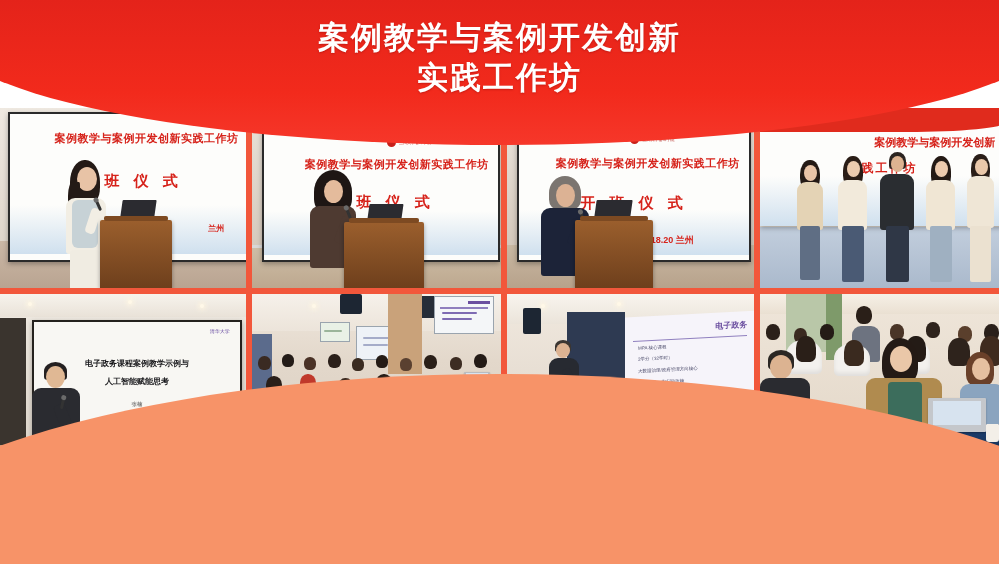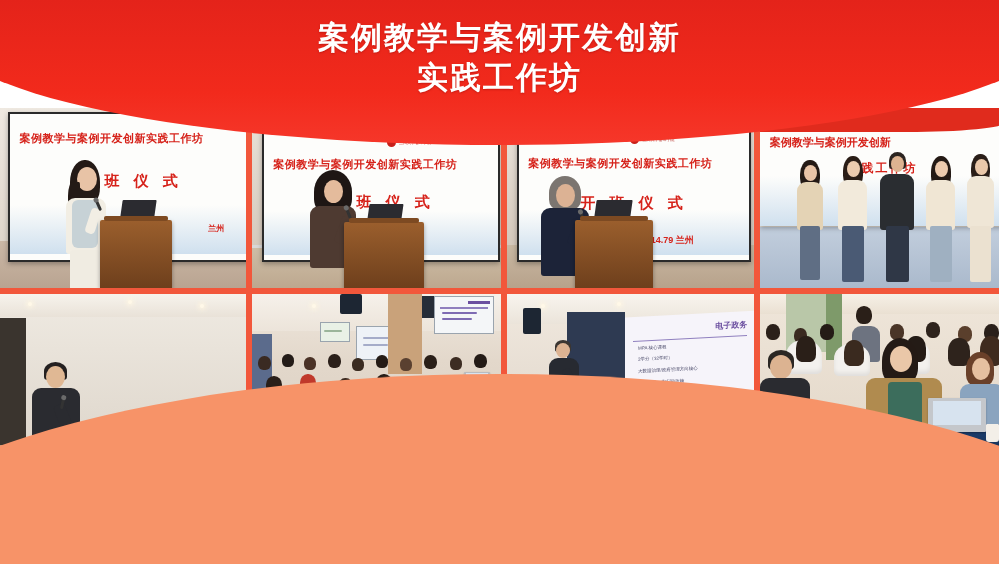--- a/index.html
+++ b/index.html
@@ -52,21 +52,21 @@
   .screen{
     position:absolute;background:#fdfdfb;border:2px solid #2a2a2a;
     box-shadow:0 2px 5px rgba(0,0,0,.3);overflow:hidden;
   }
   .screen .band{position:absolute;left:0;top:0;width:100%;height:26%;
     background:linear-gradient(180deg,#e8241a,#f04a2a);}
   .screen .cityline{position:absolute;left:0;bottom:4%;width:100%;height:34%;
     background:linear-gradient(180deg,rgba(190,215,235,0) 0%,rgba(170,200,228,.55) 100%);}
   .scr-title{
     position:absolute;left:4%;right:4%;top:16%;
-    color:#d6221a;font-weight:bold;text-align:left;line-height:1.1;
+    color:#d6221a;font-weight:bold;text-align:right;line-height:1.1;
     white-space:nowrap;
   }
   .scr-sub{
     position:absolute;left:4%;right:4%;top:43%;
     color:#d6221a;font-weight:bold;text-align:center;letter-spacing:5px;
   }
   .scr-date{
     position:absolute;right:10%;bottom:14%;
     color:#d6221a;font-weight:bold;margin-top:41px;
   }
@@ -191,21 +191,21 @@
           <div class="floor" style="height:24%;background:linear-gradient(180deg,#c9b8a2,#b7a28b);"></div>
           <div class="screen" style="left:10px;top:18px;width:230px;height:132px;">
             <div class="band" style="height:0;"></div>
             <div class="cityline"></div>
             <div class="scr-logo" style="top:5%;left:58%;">
               <span class="seal"></span>
               <span class="nm">兰州大学管理学院</span>
             </div>
             <div class="scr-title" style="font-size:11px;top:22%;letter-spacing:.5px;">案例教学与案例开发创新实践工作坊</div>
             <div class="scr-sub" style="font-size:15px;top:50%;">开 班 仪 式</div>
-            <div class="scr-date" style="font-size:9px;bottom:10%;right:24%;">14.79  兰州</div>
+            <div class="scr-date" style="font-size:9px;bottom:10%;right:24%;">18.20  兰州</div>
           </div>
           <div class="person" style="left:30px;top:68px;width:58px;height:112px;">
             <div class="hair" style="left:12px;top:0;width:32px;height:34px;background:#7b7570;border-radius:50% 50% 30% 30%;"></div>
             <div class="head" style="left:19px;top:8px;width:19px;height:23px;background:#dcb294;"></div>
             <div class="body" style="left:4px;top:32px;width:48px;height:68px;background:#1c2338;"></div>
             <div class="arm" style="left:34px;top:44px;width:12px;height:26px;background:#1c2338;transform:rotate(22deg);"></div>
             <div class="mic" style="left:44px;top:36px;transform:rotate(-20deg);"></div>
           </div>
           <div class="laptop" style="left:88px;top:92px;width:36px;height:24px;"></div>
           <div class="podium" style="left:68px;top:112px;width:78px;height:68px;"></div>
@@ -259,20 +259,28 @@
 
     <div class="photo-row" id="row-bottom">
 
       <div class="photo p1">
         <div class="hall" style="background:linear-gradient(180deg,#efeae2,#ddd5ca);">
           <div class="ceil" style="height:14%;background:linear-gradient(180deg,#f7f3ec,#e9e2d8);"></div>
           <span class="dot" style="left:28px;top:8px;"></span>
           <span class="dot" style="left:128px;top:6px;"></span>
           <span class="dot" style="left:200px;top:10px;"></span>
           <div style="position:absolute;left:0;top:24px;width:26px;height:130px;background:#3a342e;"></div>
+          <div class="screen" style="left:32px;top:26px;width:206px;height:128px;background:#f8f7f3;border:2px solid #24211d;">
+            <div style="position:absolute;right:5%;top:5%;font-size:5px;color:#6a4fa3;">清华大学</div>
+            <div style="position:absolute;left:5%;right:5%;top:28%;text-align:center;font-size:8px;color:#17171a;font-weight:bold;white-space:nowrap;">电子政务课程案例教学示例与</div>
+            <div style="position:absolute;left:5%;right:5%;top:42%;text-align:center;font-size:8px;color:#17171a;font-weight:bold;">人工智能赋能思考</div>
+            <div style="position:absolute;left:5%;right:5%;top:62%;text-align:center;font-size:5.5px;color:#4a4a4a;">张楠</div>
+            <div style="position:absolute;left:5%;right:5%;top:72%;text-align:center;font-size:5.5px;color:#4a4a4a;">清华大学公共管理学院</div>
+            <div style="position:absolute;left:5%;right:5%;top:82%;text-align:center;font-size:5.5px;color:#4a4a4a;">2025年11月</div>
+          </div>
           <div class="person" style="left:30px;top:68px;width:54px;height:98px;">
             <div class="hair" style="left:14px;top:0;width:23px;height:18px;background:#242020;border-radius:50% 50% 18% 18%;"></div>
             <div class="head" style="left:16px;top:4px;width:19px;height:22px;background:#e0b894;"></div>
             <div class="body" style="left:2px;top:26px;width:48px;height:72px;background:#2a2b30;"></div>
             <div class="arm" style="left:28px;top:42px;width:12px;height:30px;background:#2a2b30;transform:rotate(-22deg);"></div>
             <div class="mic" style="left:31px;top:36px;transform:rotate(12deg);"></div>
           </div>
           <div style="position:absolute;left:0;bottom:0;width:100%;height:9%;background:linear-gradient(180deg,#b9a58c,#9d8straight);background:#ad9madness;"></div>
           <div style="position:absolute;left:0;bottom:0;width:100%;height:9%;background:#b09b80;"></div>
         </div>

